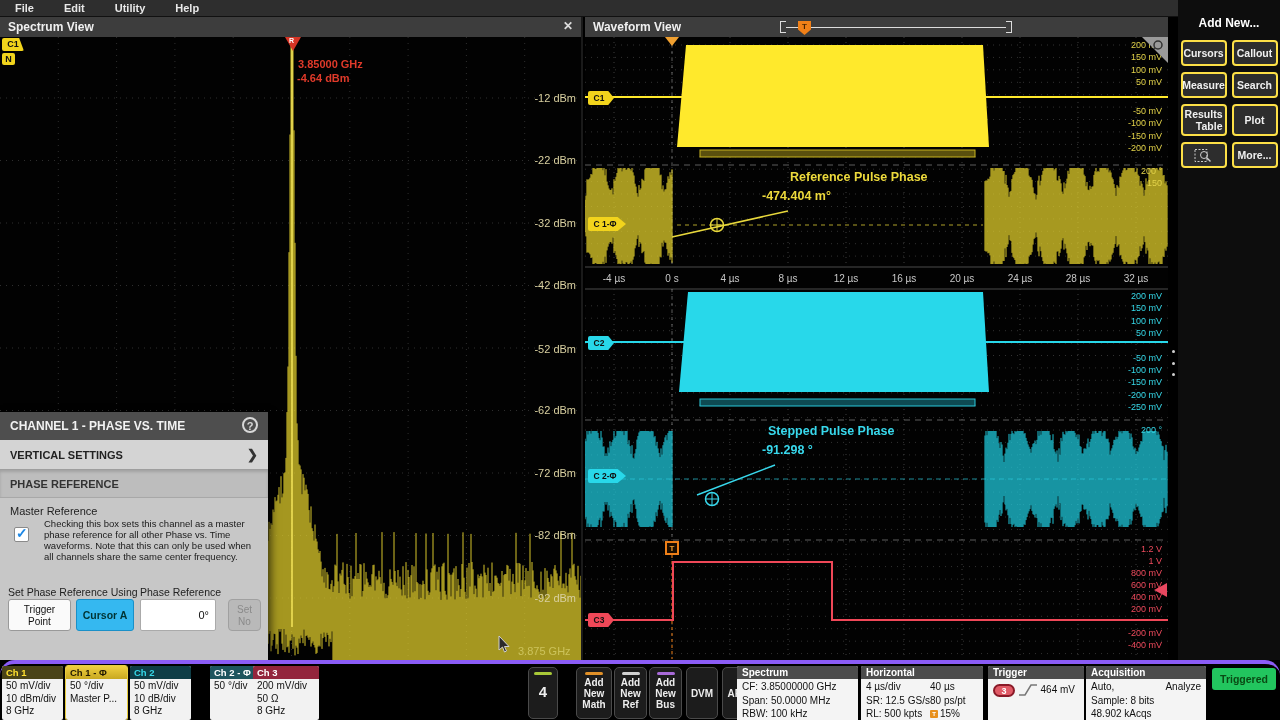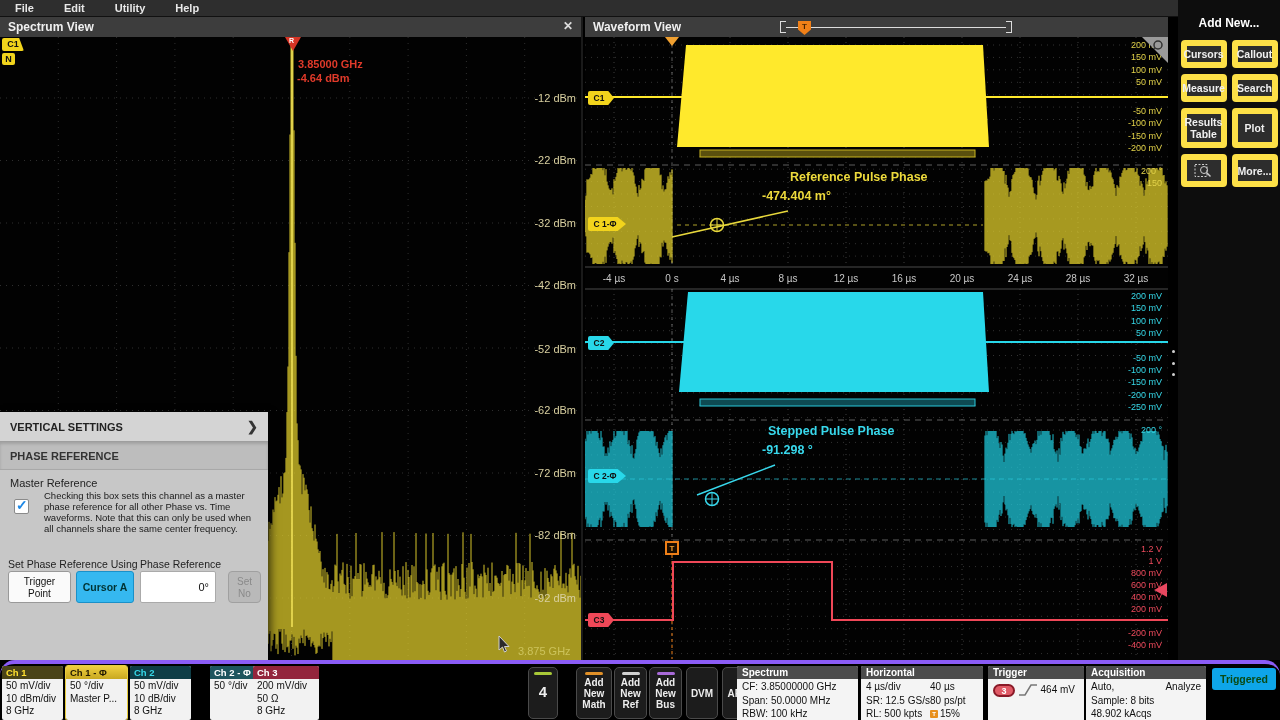--- a/index.html
+++ b/index.html
@@ -63,39 +63,39 @@
   .trig-t-sq { position:absolute; left:80px; top:504px; width:14px; height:14px; border:2px solid #f08018; color:#f0a030; font-size:8px; font-weight:bold; text-align:center; line-height:11px; background:#1a0d00; }
   .trig-arrow { position:absolute; left:569px; top:546px; width:0; height:0; border-top:7px solid transparent; border-bottom:7px solid transparent; border-right:13px solid #e84860; }
   .anno { position:absolute; font-weight:bold; font-size:12.5px; }
   .anno-y { color:#ecd93c; } .anno-c { color:#38d8ec; }
   .zoom-corner { position:absolute; right:0; top:0; width:26px; height:26px; background:#9a9a9a; clip-path:polygon(0 0,100% 0,100% 100%); }
 
   
   .sidebar { position:absolute; left:1178px; top:0; width:102px; height:660px; background:#0d0d0d; }
   .sb-header { text-align:center; color:#fff; font-size:12px; font-weight:bold; margin-top:16px; }
   .sb-grid { display:grid; grid-template-columns:46px 46px; gap:6px 5px; justify-content:center; margin-top:10px; }
-  .sb-btn { background:#2d2d2d; border:6px solid #fde047; border-radius:4px; color:#f0f0f0; font-size:10.5px; font-weight:bold; text-align:center; display:flex; align-items:center; justify-content:center; min-height:26px; line-height:12px; padding:2px; }
+  .sb-btn { background:#2d2d2d; border:2px solid #fde047; border-radius:4px; color:#f0f0f0; font-size:10.5px; font-weight:bold; text-align:right; display:flex; align-items:center; justify-content:center; min-height:26px; line-height:12px; padding:2px; }
   .drag-handle { position:absolute; left:1170px; top:350px; width:6px; height:26px; display:flex; flex-direction:column; justify-content:space-between; align-items:center; }
   .drag-handle i { width:3px; height:3px; background:#cfcfcf; border-radius:50%; }
 
   
   .bottombar { position:absolute; left:0; top:660px; width:1280px; height:60px; background:#000; border-top:4px solid #8b5cf6;border-radius:15px; }
   .ch-card { position:absolute; top:2px; height:54px; background:#f2f2f2; border-radius:2px; overflow:hidden; }
   .ch-head { height:13px; font-size:9.5px; font-weight:bold; padding-left:4px; line-height:13px; }
   .ch-body { padding:1px 4px; font-size:10px; color:#111; line-height:12.7px; white-space:nowrap; }
   .sq-btn { position:absolute; top:3px; height:52px; background:#1c1c1c; border:1px solid #4a4a4a; border-radius:5px; color:#eee; text-align:center; }
   .sq-stripe { width:18px; height:3px; border-radius:2px; margin:4px auto 2px; }
   .sq-label { font-size:10px; font-weight:bold; line-height:11px; }
   .info-card { position:absolute; top:2px; height:56px; background:#f4f4f4; border-radius:2px; overflow:hidden; }
   .info-head { height:13px; background:#4c4c4c; color:#fff; font-size:10px; font-weight:bold; padding-left:5px; line-height:13px; }
   .info-body { padding:1px 5px; font-size:10px; color:#111; line-height:13.5px; white-space:nowrap; }
   .hrow { display:flex; } .hrow .c1 { width:64px; }
   .t-icon { display:inline-block; width:8px; height:8px; background:#e8901c; border-radius:1px; color:#fff; font-size:6px; font-weight:bold; text-align:center; line-height:8px; vertical-align:1px; margin-right:2px; }
   .trig-badge { display:inline-block; width:22px; height:13px; background:#e05a66; border:2px solid #8a1a28; border-radius:8px; color:#fff; font-size:9px; font-weight:bold; text-align:center; line-height:10px; vertical-align:middle; }
-  .triggered-btn { position:absolute; left:1212px; top:4px; width:64px; height:22px; background:#0ea5e9; border-radius:3px; color:#0a4a14; font-size:10.5px; font-weight:bold; text-align:center; line-height:22px; }
+  .triggered-btn { position:absolute; left:1212px; top:4px; width:64px; height:22px; background:#22c55e; border-radius:3px; color:#0a4a14; font-size:10.5px; font-weight:bold; text-align:center; line-height:22px; }
 </style>
 </head>
 <body>
 
 <div class="screen">
 
   <div class="menubar">
     <span class="menu-item">File</span>
     <span class="menu-item">Edit</span>
     <span class="menu-item">Utility</span>
@@ -239,20 +239,24 @@
       <div class="zoom-corner">
         <svg width="26" height="26">
             <circle cx="16" cy="8" r="4" fill="none" stroke="#333" stroke-width="1.5"></circle>
             <line x1="13" y1="11" x2="9" y2="15" stroke="#333" stroke-width="2"></line>
           </svg>
       </div>
     </div>
   </div>
 
   <div class="dialog">
+    <div class="dlg-title">
+      <span>CHANNEL 1 - PHASE VS. TIME</span>
+      <span class="dlg-help">?</span>
+    </div>
     <div class="dlg-row1">
       <span>VERTICAL SETTINGS</span>
       <span class="dlg-chev">❯</span>
     </div>
     <div class="dlg-row2">
       <span>PHASE REFERENCE</span>
     </div>
     <div class="dlg-body">
       <span class="master-label">Master Reference</span>
       <div class="dlg-check">

